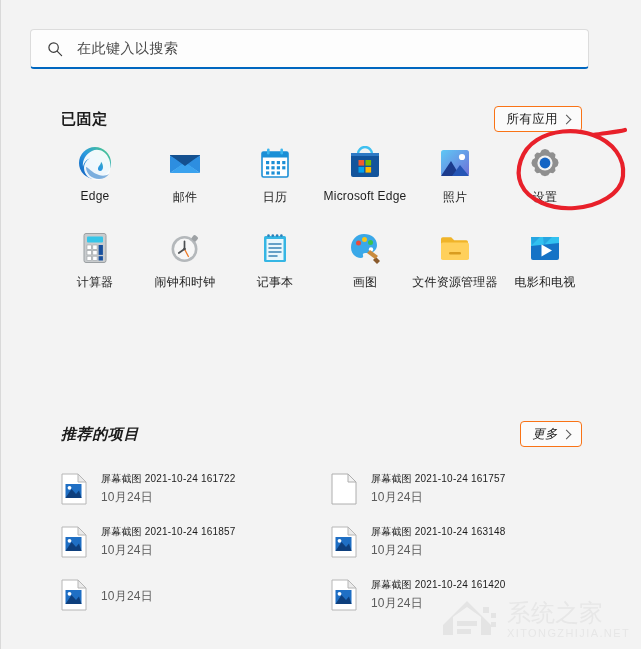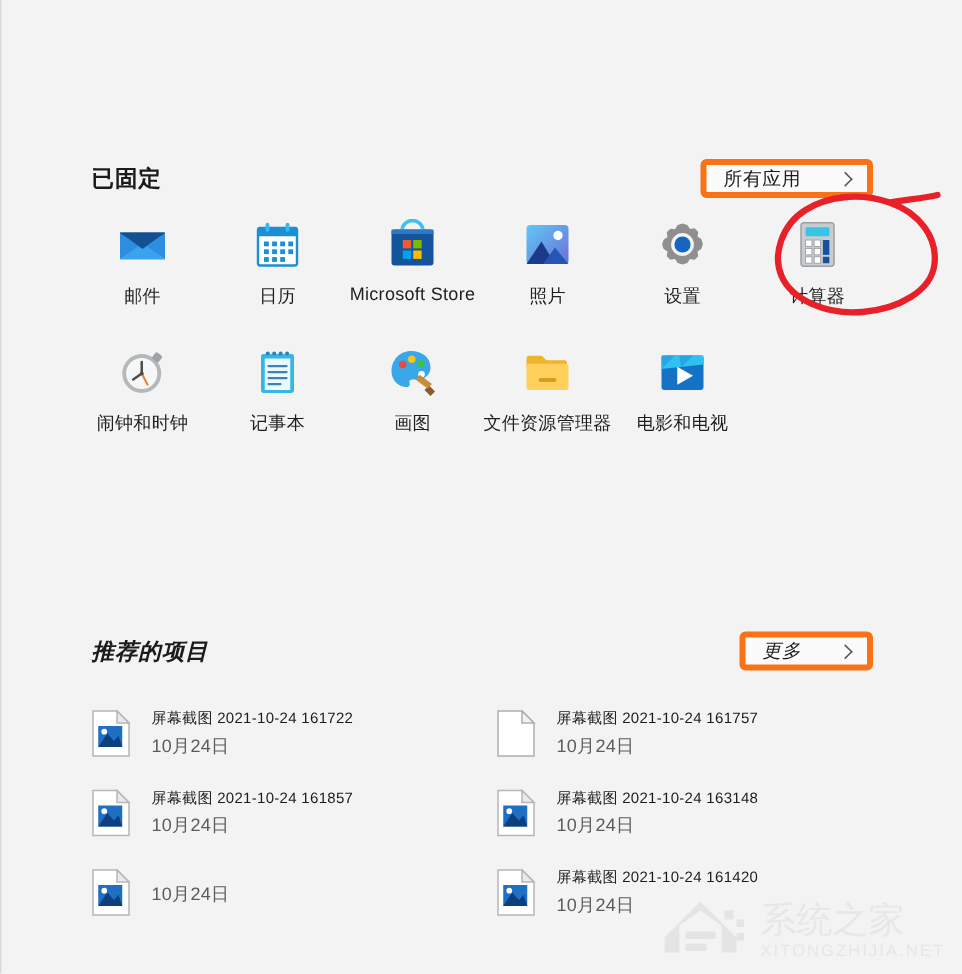--- a/index.html
+++ b/index.html
@@ -43,24 +43,24 @@
   .section-head {
     position: absolute;
     left: 60px; width: 521px;
     display: flex; align-items: center; justify-content: space-between;
   }
   .section-title {
     font-size: 15px; font-weight: bold; color: #1b1b1b;
     letter-spacing: .6px;
   }
   .pill-btn {
-    display: inline-flex; align-items: center; gap: 24px;
+    display: inline-flex; align-items: center; gap: 3px;
     height: 26px; padding: 0 11px;
     background: #fbfbfb;
-    border: 4px solid #f97316;
+    border: 1px solid #f97316;
     border-radius: 4px;
     font-size: 12.5px; color: #1b1b1b;
     letter-spacing: .4px;
     cursor: default;
   }
   .chev { width: 7px; height: 7px; border-right: 1.4px solid #555; border-top: 1.4px solid #555;
           transform: rotate(45deg); display: inline-block; margin-left: 2px; }
 
   
   #pinned-grid {
@@ -120,30 +120,56 @@
     width: 200px; height: 52px;
     opacity: .55;
     pointer-events: none;
   }
 </style>
 </head>
 <body>
 
 <div id="start-panel">
 
+  <div class="search-wrap">
+    <div class="search-box">
+      <span class="search-icon">
+        <svg viewBox="0 0 16 16" width="16" height="16">
+          <circle cx="6.6" cy="6.6" r="4.7" fill="none" stroke="#3a3a3a" stroke-width="1.2"></circle>
+          <line x1="10.1" y1="10.1" x2="14.6" y2="14.6" stroke="#3a3a3a" stroke-width="1.2" stroke-linecap="round"></line>
+        </svg>
+      </span>
+      <span class="search-placeholder">在此键入以搜索</span>
+    </div>
+  </div>
 
   <div class="section-head" style="top:106px;">
     <span class="section-title">已固定</span>
     <span class="pill-btn">
       <span>所有应用</span>
       <i class="chev"></i>
     </span>
   </div>
 
   <div id="pinned-grid">
+      <div class="app-tile">
+        <span class="app-icon"><svg viewBox="0 0 34 34" width="34" height="34">
+      <defs>
+              <linearGradient id="eg1" x1="0" y1="1" x2="1" y2="0">
+        <stop offset="0" stop-color="#0f5bbd"></stop>
+                <stop offset=".5" stop-color="#2a9ae0"></stop>
+        <stop offset="1" stop-color="#52d17c"></stop>
+              </linearGradient>
+            </defs>
+      <circle cx="17" cy="17" r="16" fill="url(#eg1)"></circle>
+      <path d="M30 11c-3-6-10-9-16-6C8 8 4 14 5 21c1-6 6-10 12-9 5 1 8 5 8 9 0 2-1 4-3 4-1 0-2-1-2-2 0-3 3-4 3-7 0-3-3-5-6-5-6 0-11 5-11 11 0 7 6 12 13 12 6 0 12-4 13-10 1-5 0-10-2-13z" fill="#fff" opacity=".93"></path>
+      <path d="M8 21c0 7 6 12 13 12 4 0 8-2 10-5-3 2-7 2-10 1-7-2-11-8-13-8z" fill="#1c73c4" opacity=".55"></path>
+          </svg></span>
+        <span class="app-label">Edge</span>
+      </div>
       <div class="app-tile">
         <span class="app-icon"><svg viewBox="0 0 34 34" width="34" height="34">
       <path d="M2 10 L17 21 L32 10 L32 9 L2 9 Z" fill="#1d66b5"></path>
       <path d="M2 10 L2 27 L17 17 Z" fill="#2d8ee0"></path>
       <path d="M32 10 L32 27 L17 17 Z" fill="#2d8ee0"></path>
       <path d="M2 27 L17 16 L32 27 Z" fill="#3aa2ee"></path>
       <path d="M2 9 L17 20 L32 9 Z" fill="#14508f"></path>
           </svg></span>
         <span class="app-label">邮件</span>
       </div>
@@ -172,21 +198,21 @@
       <div class="app-tile">
         <span class="app-icon"><svg viewBox="0 0 34 34" width="34" height="34">
       <rect x="3" y="7" width="28" height="24" rx="2" fill="#13549c"></rect>
       <path d="M10 8 a7 7 0 0 1 14 0" fill="none" stroke="#3fc0f0" stroke-width="2.4"></path>
       <rect x="3" y="7" width="28" height="3" fill="#2f79c4"></rect>
       <rect x="10.5" y="14" width="5.6" height="5.6" fill="#f05a30"></rect>
       <rect x="17.5" y="14" width="5.6" height="5.6" fill="#7cbb00"></rect>
       <rect x="10.5" y="21" width="5.6" height="5.6" fill="#00a2f0"></rect>
       <rect x="17.5" y="21" width="5.6" height="5.6" fill="#ffb900"></rect>
           </svg></span>
-        <span class="app-label">Microsoft Store</span>
+        <span class="app-label">Microsoft Edge</span>
       </div>
       <div class="app-tile">
         <span class="app-icon"><svg viewBox="0 0 34 34" width="34" height="34">
       <defs>
               <linearGradient id="pg" x1="0" y1="0" x2="1" y2="1">
         <stop offset="0" stop-color="#5fc8f5"></stop>
                 <stop offset="1" stop-color="#6d6fd8"></stop>
               </linearGradient>
             </defs>
       <rect x="3" y="4" width="28" height="26" rx="2.5" fill="url(#pg)"></rect>

